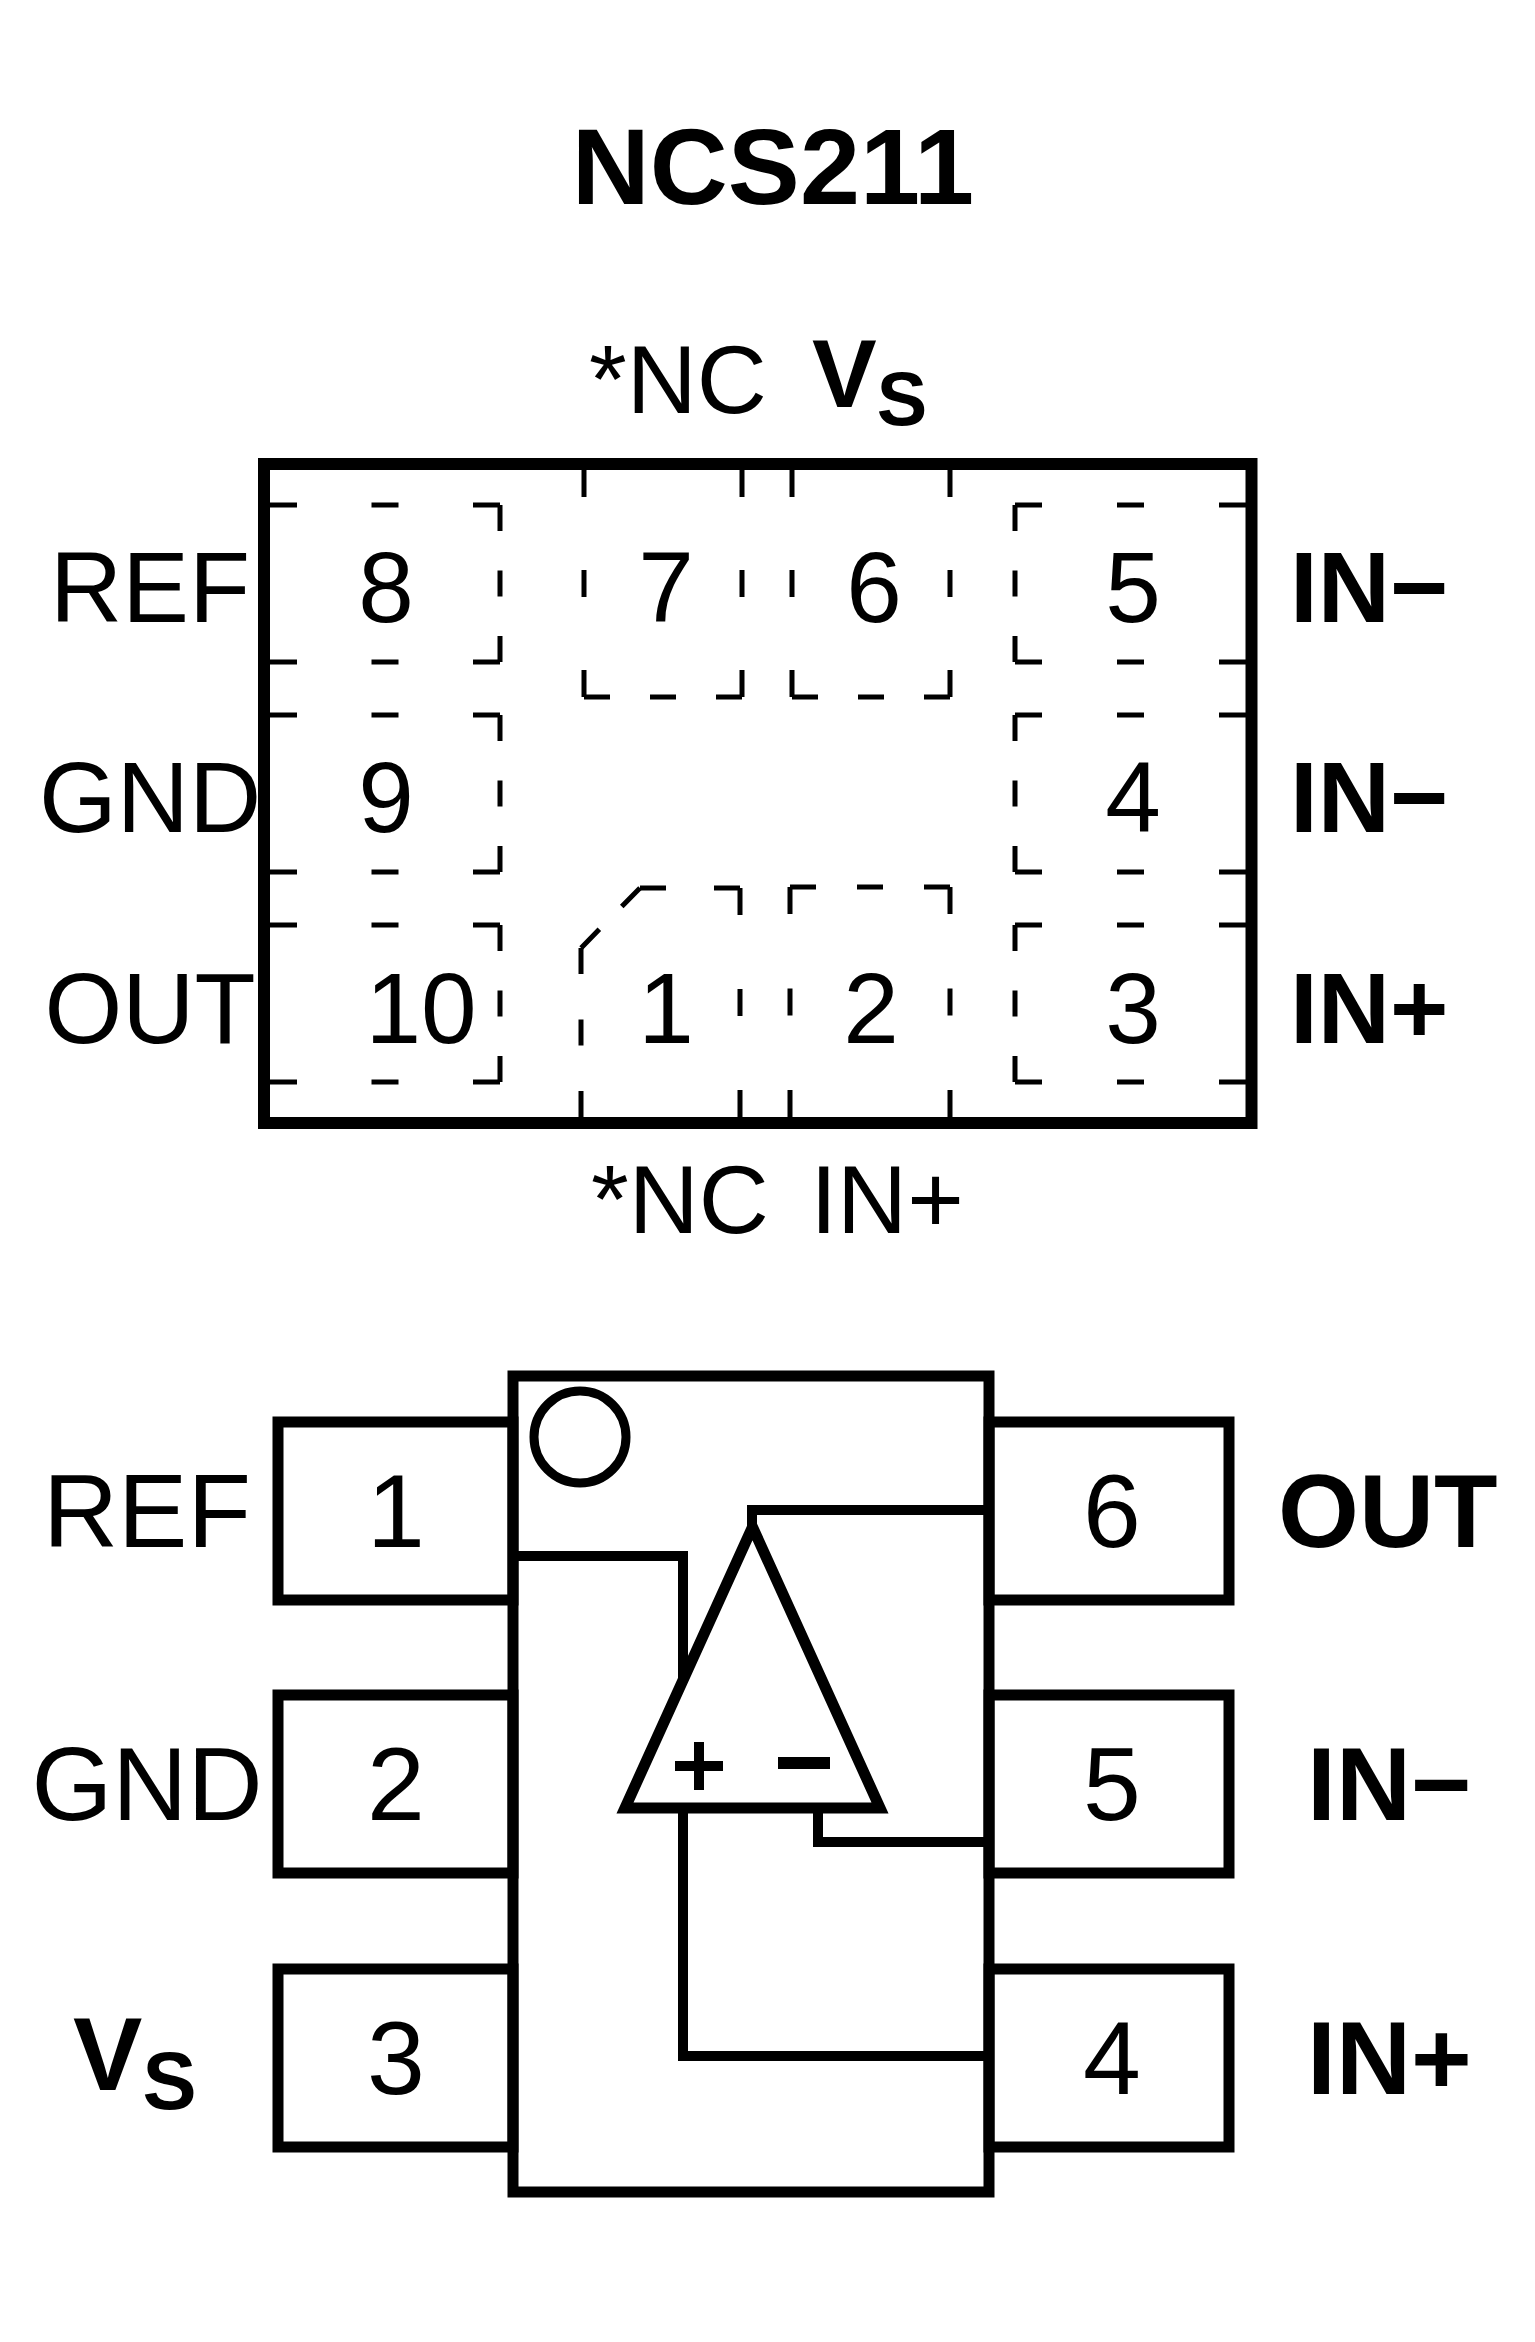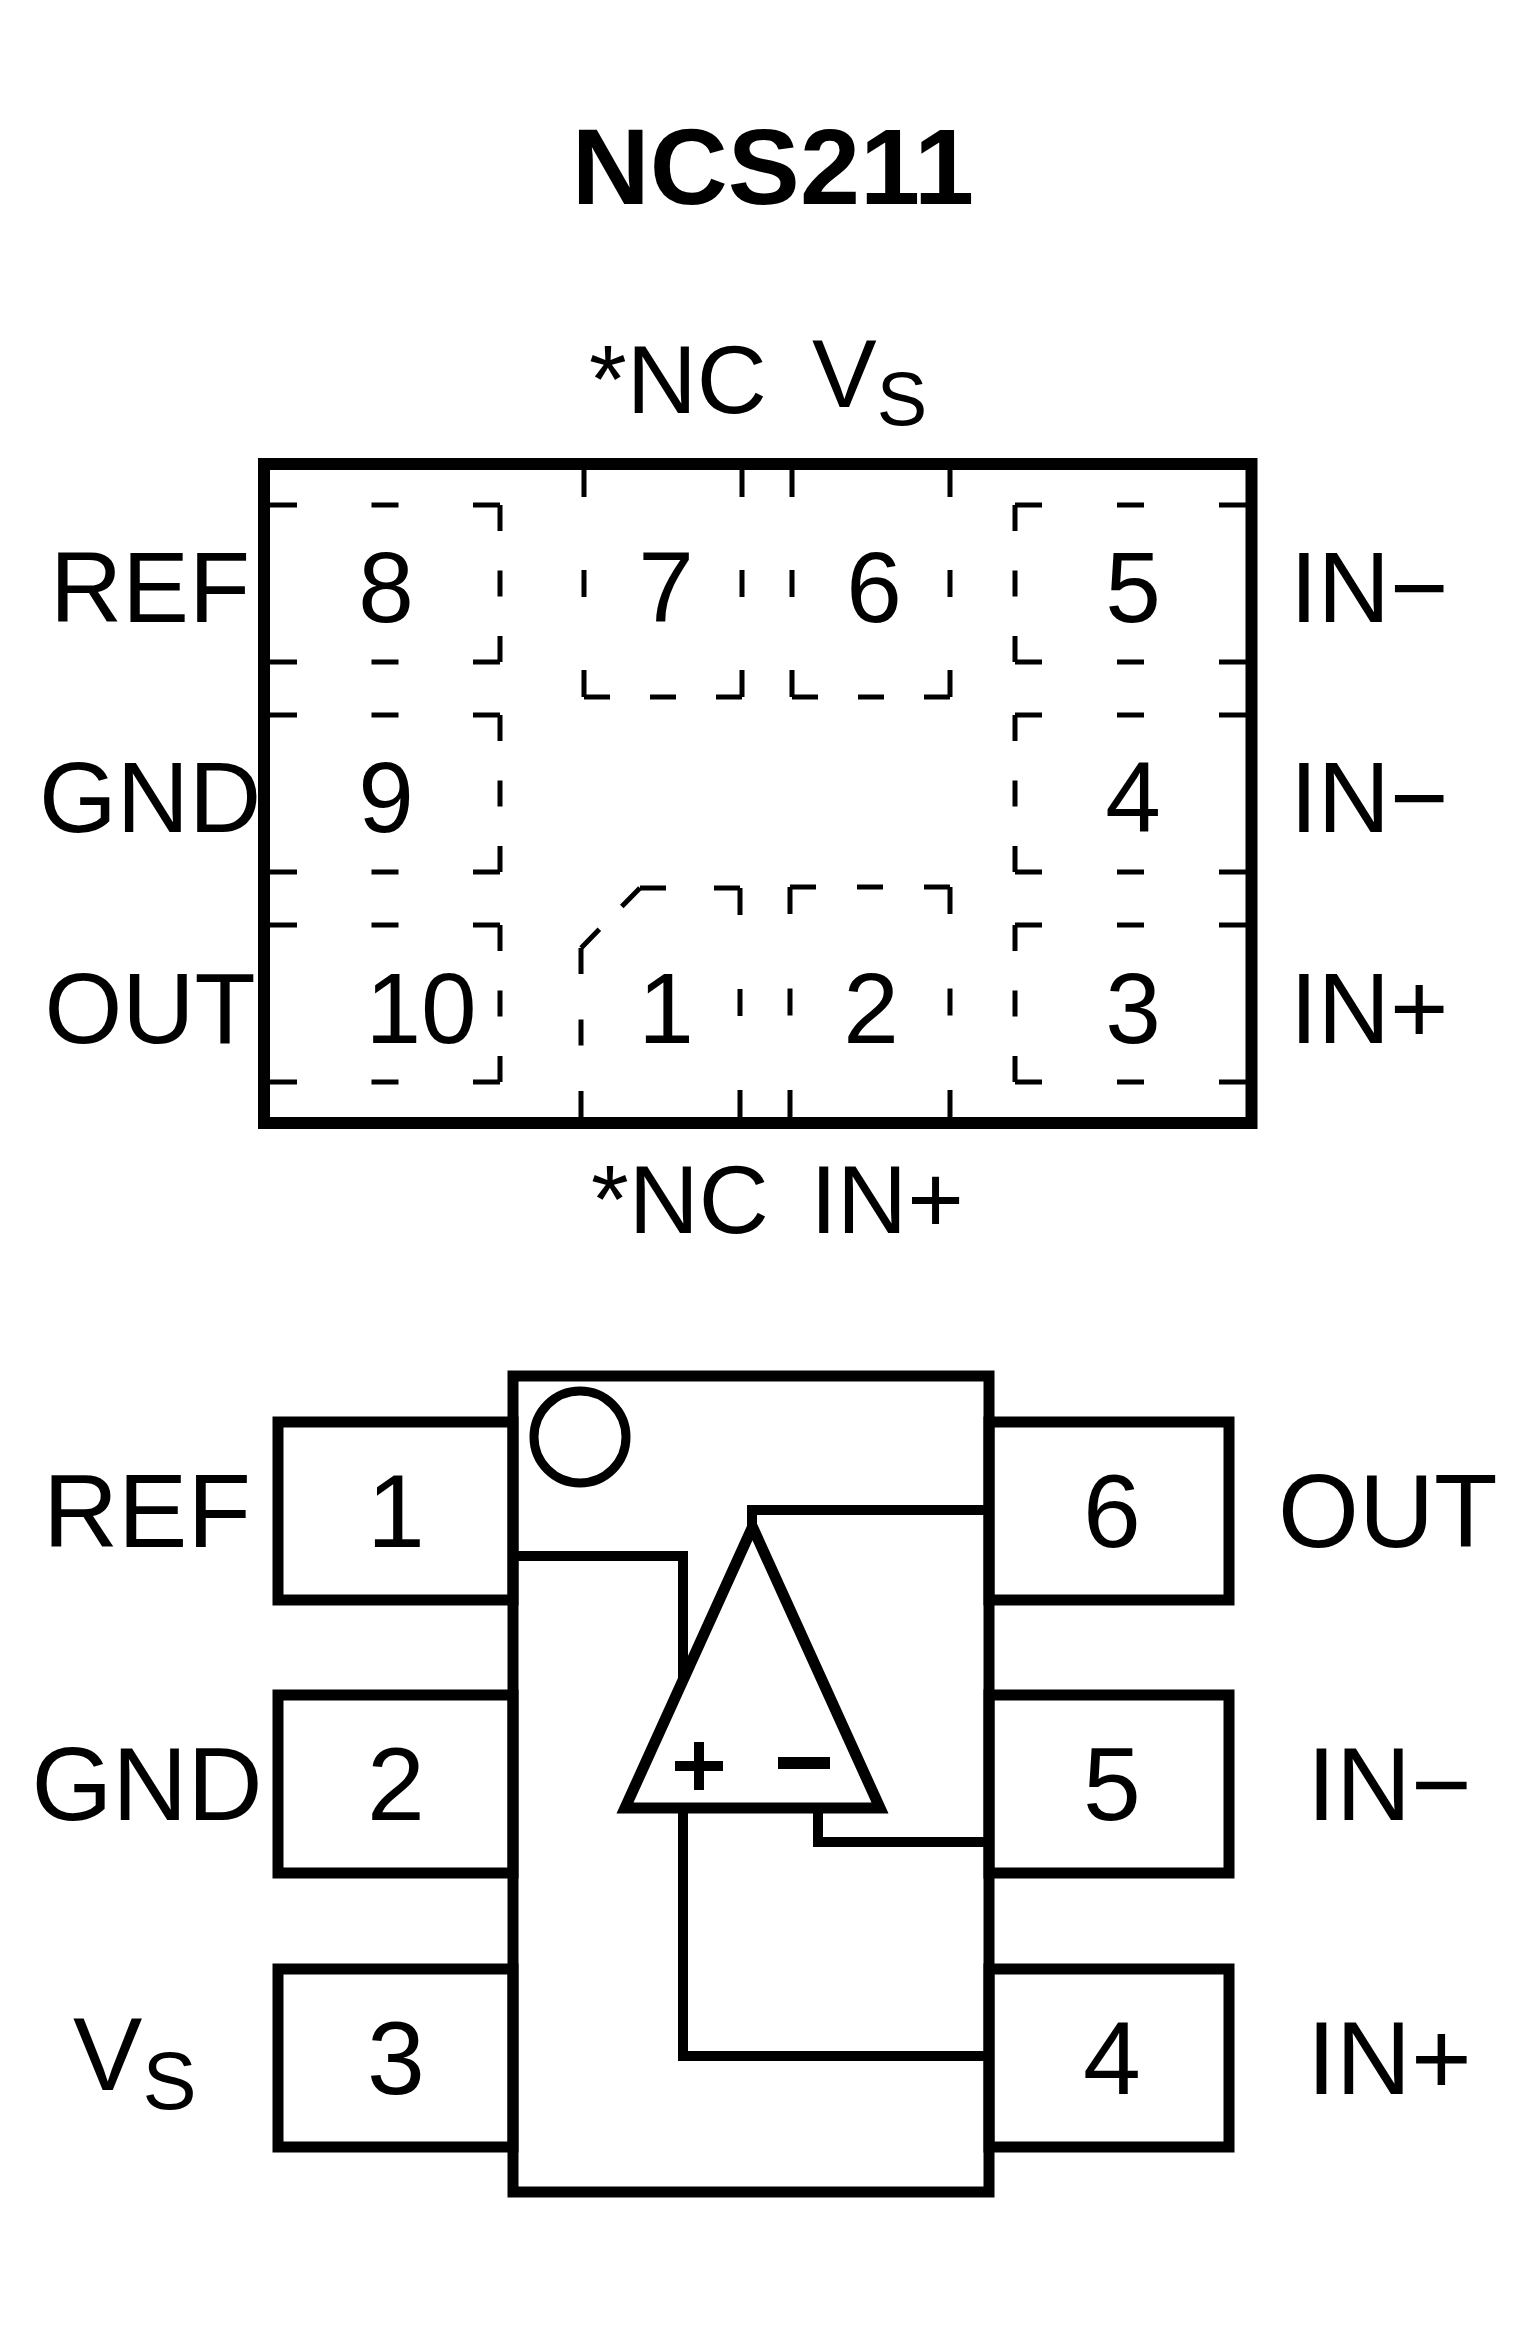--- a/index.html
+++ b/index.html
@@ -1,20 +1,20 @@
 <!DOCTYPE html>
 <html><head>
 <meta charset="utf-8">
 <style>
   * { margin:0; padding:0; box-sizing:border-box; }
   html,body { width:1535px; height:2342px; }
   body { position:relative; background:#fff; font-family:"Liberation Sans", sans-serif; color:#000; }
   .art { position:absolute; left:0; top:0; width:1535px; height:2342px; }
   .t  { position:absolute; transform:translate(-50%,-50%); white-space:nowrap; line-height:1; }
-  .tl { position:absolute; transform:translate(0,-50%);   white-space:nowrap; line-height:1; }
+  .tl { position:absolute; transform:translate(0,-50%);   white-space:nowrap; line-height:1;font-weight:bold; }
   .s100 { font-size:100px; }
   .s97  { font-size:97px; }
   .s104 { font-size:104px; }
   .title { font-size:108px; font-weight:bold; }
   .sub { font-size:0.78em; vertical-align:-0.24em; }
 </style>
 </head>
 <body>
 
 <svg class="art" viewBox="0 0 1535 2342">

